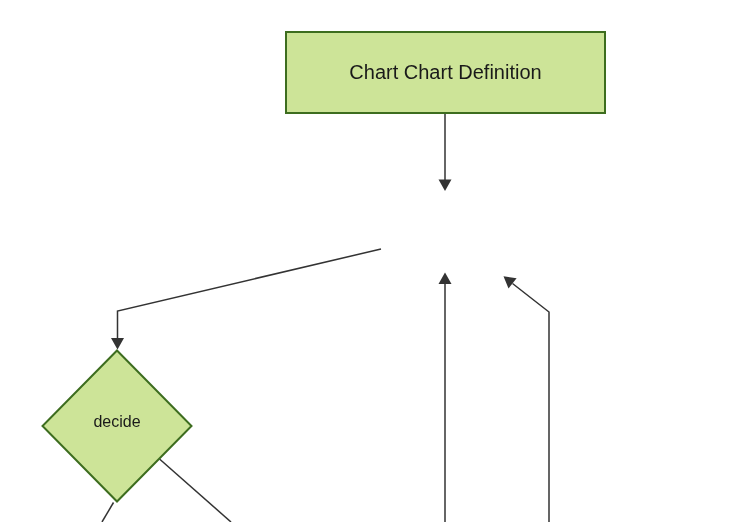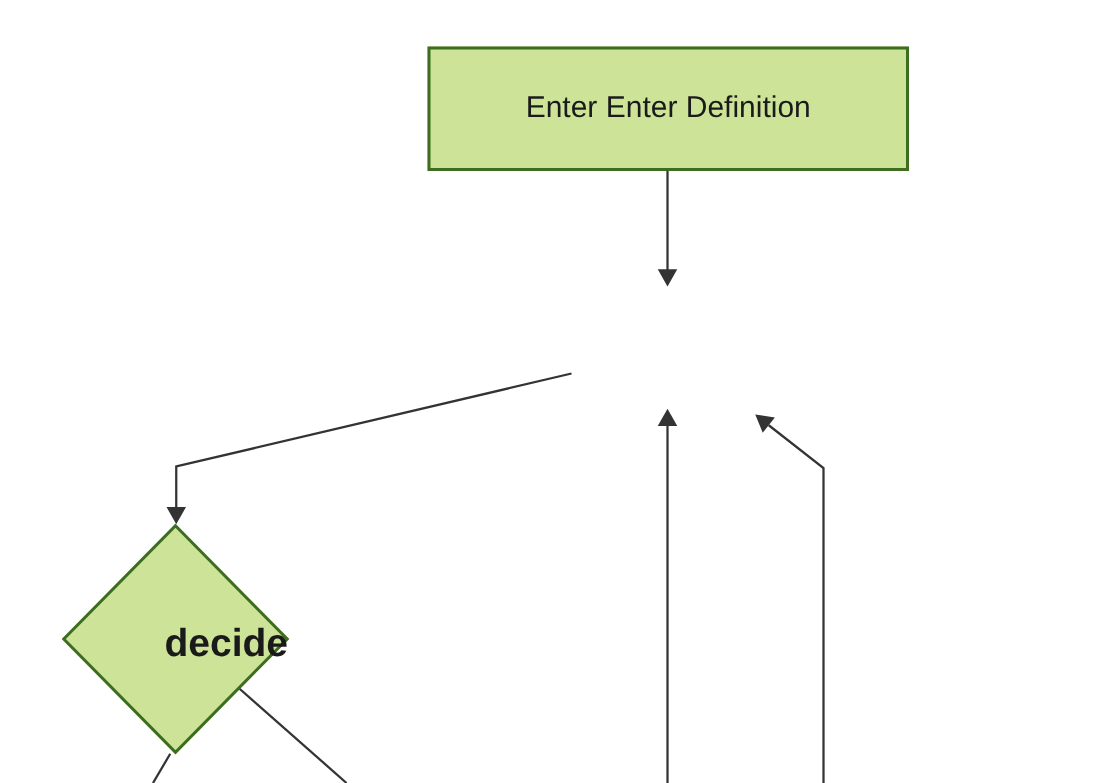--- a/index.html
+++ b/index.html
@@ -49,24 +49,23 @@
   }
   .node-rounded {
     left: 381px; top: 191px;
     width: 128px; height: 80px;
     border-radius: 10px;
   }
   .diamond-label {
     position: absolute;
     left: 42px; top: 413px;
     width: 150px;
-    text-align: right;
+    text-align: center;
     color: var(--label-text, #1a1a1a);
-    font-size: 26px;
-    font-weight: bold;
+    font-size: 16px;
   }
   .node-label { white-space: nowrap; }
 </style>
 </head>
 <body>
 
 <div class="canvas">
 
   <svg class="edges-layer" viewBox="0 0 740 522" xmlns="http://www.w3.org/2000/svg">
 
@@ -83,19 +82,19 @@
     <polygon class="arrowhead" points="503.5,276.3 516.6,278.3 508.5,288.5"></polygon>
 
     <path class="edge" d="M113.5 502.5 L102 522"></path>
 
     <path class="edge" d="M159.5 459 L231 522"></path>
 
     <polygon class="diamond-shape" points="117,350.5 191.5,426 117,501.5 42.5,426"></polygon>
   </svg>
 
   <div class="node node-rect">
-    <span class="node-label">Enter Enter Definition</span>
+    <span class="node-label">Chart Chart Definition</span>
   </div>
 
 
   <div class="diamond-label">decide</div>
 
 </div>
 
 </body></html>

